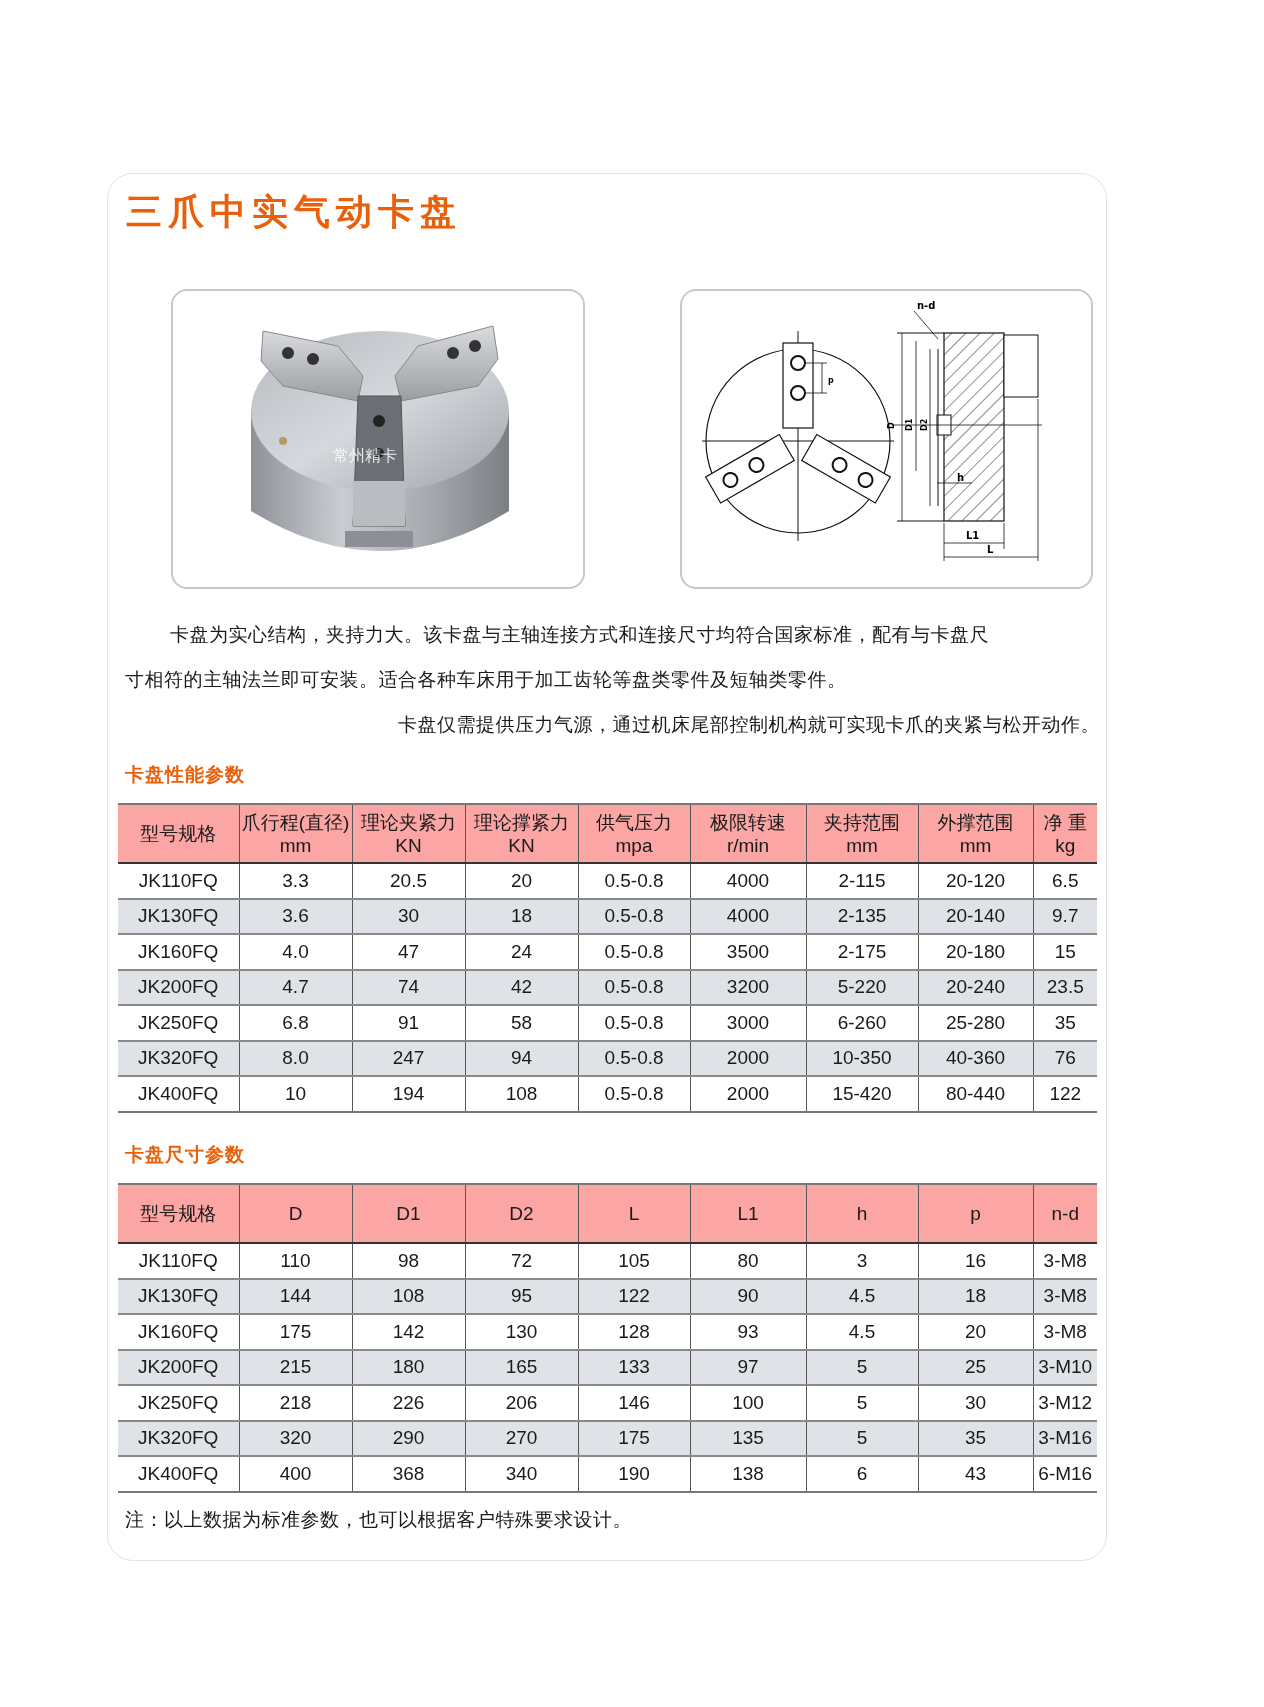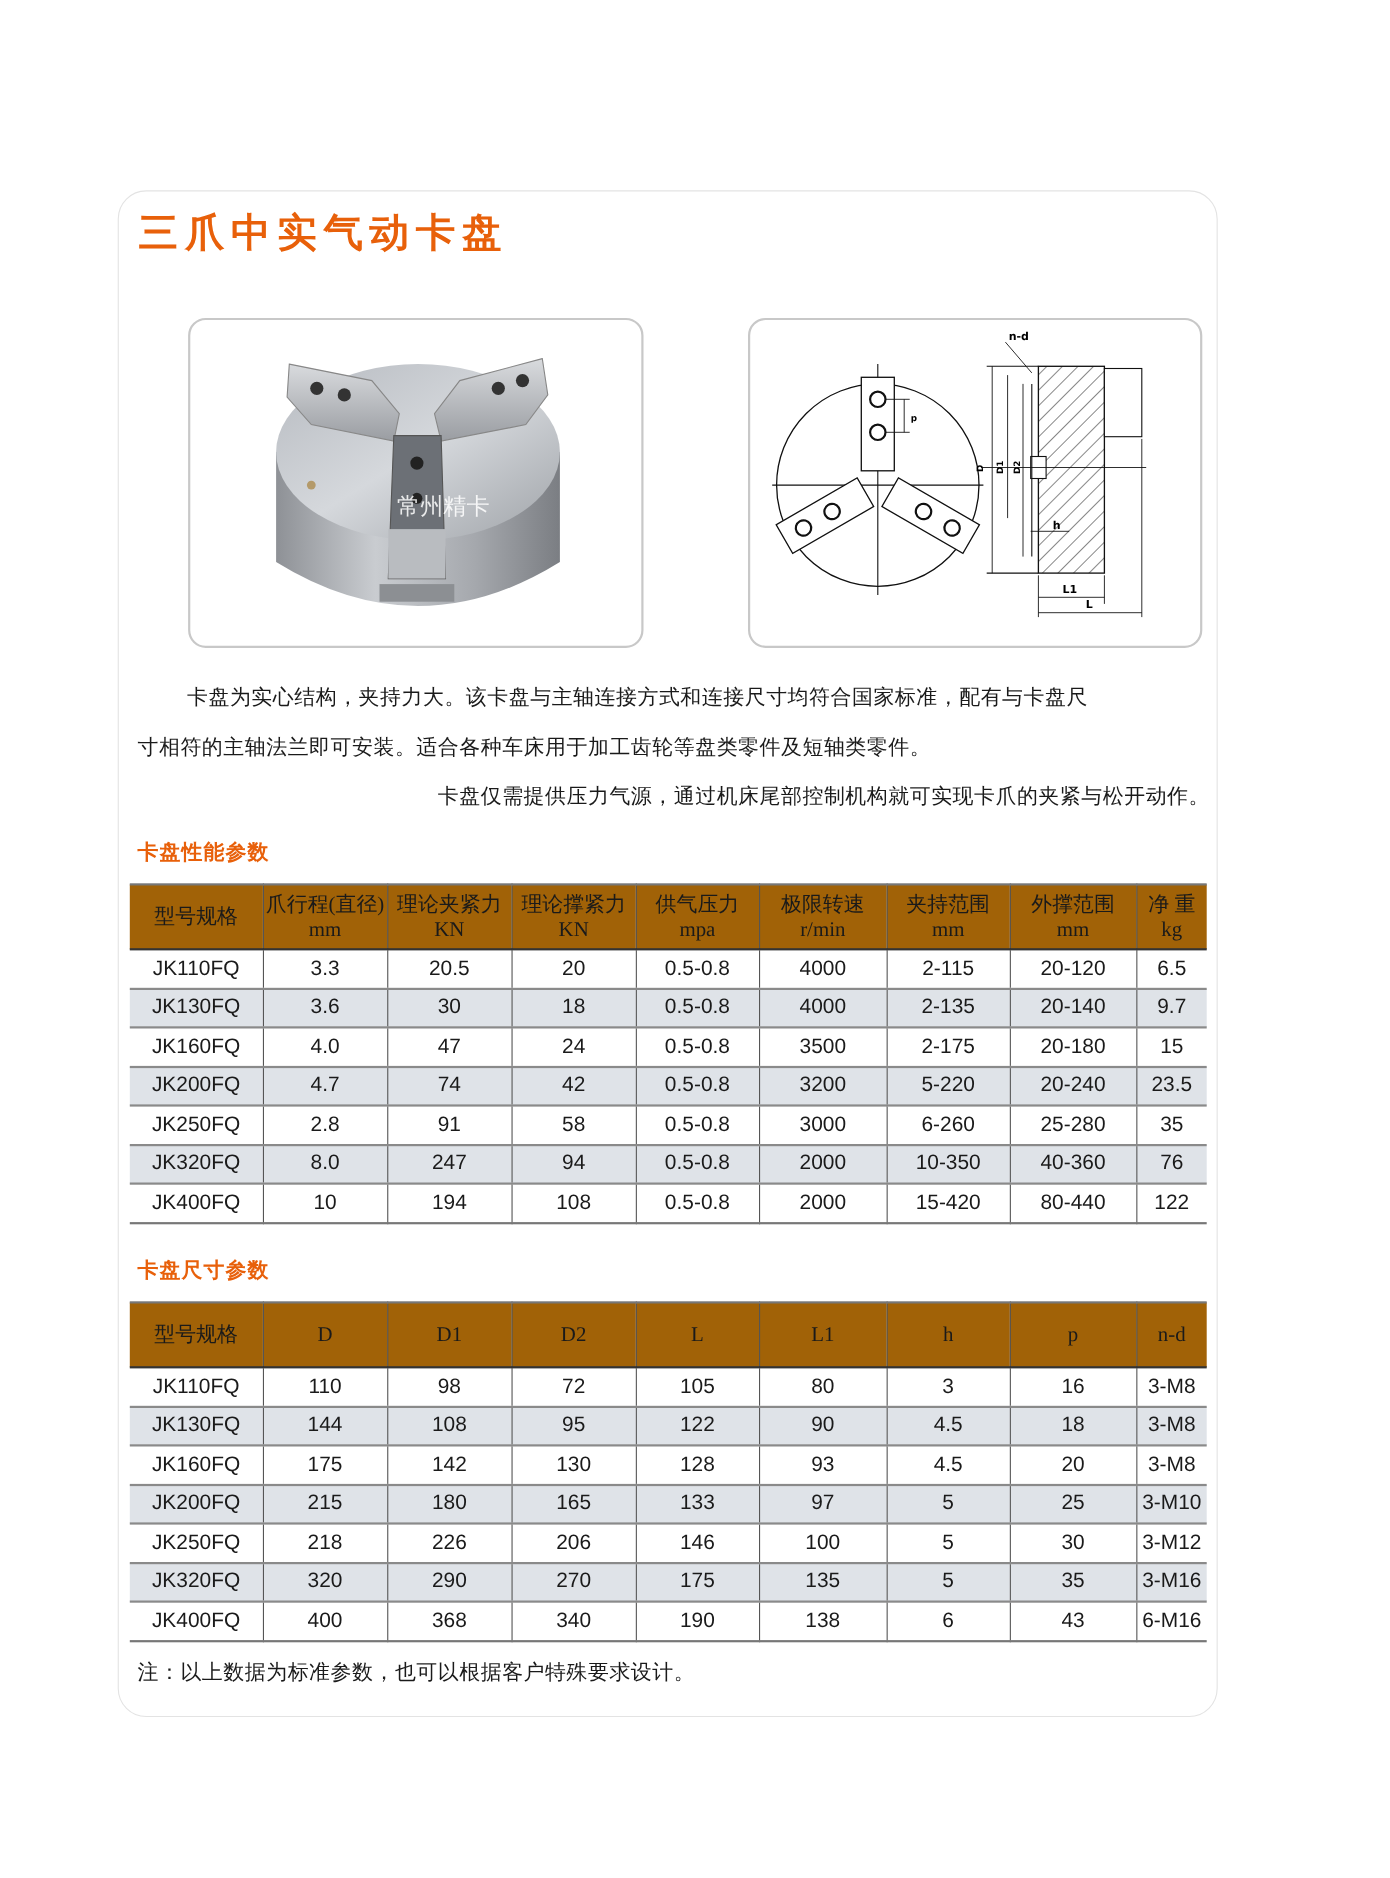--- a/index.html
+++ b/index.html
@@ -38,36 +38,35 @@
     position: absolute; left: 118px; width: 979px; border-collapse: collapse;
     font-family: "Liberation Sans", sans-serif; font-size: 19px; color: #1a1a1a;
     table-layout: fixed;
   }
   table.spec th, table.spec td {
     text-align: center; border-left: 1px solid #555; border-right: 1px solid #555;
     padding: 0;
   }
   table.spec tr > *:first-child { border-left: none; }
   table.spec tr > *:last-child { border-right: none; }
-  table.spec thead tr { background: #a16207; border-top: 2px solid #777; border-bottom: 2px solid #333; font-family: Liberation Serif, serif; }
+  table.spec thead tr { background: #fca5a5; border-top: 2px solid #777; border-bottom: 2px solid #333; }
   table.spec th { font-weight: normal; font-size: 19px; line-height: 23px; }
   table.spec tbody tr { height: 35.5px; border-bottom: 2px solid #8a8a8a; }
   table.spec tbody tr:nth-child(even) { background: #dfe3e8; }
   table.spec tbody tr:last-child { border-bottom: 2px solid #777; }
   #perf thead tr { height: 59px; }
   #dims thead tr { height: 59px; }
 
   .note {
     position: absolute; left: 125px; top: 1507px;
     font-family: Liberation Mono, monospace; font-size: 19px; color: #1a1a1a; letter-spacing: 0.5px;
   }
   .watermark {
-    position: absolute; left: 160px; top: 155px; font-size: 21px; color: rgba(255,255,255,0.85);
+    position: absolute; left: 160px; top: 155px; font-size: 16px; color: rgba(255,255,255,0.85);
     font-family: "DejaVu Sans", sans-serif;
-    margin-left: 28px;
   }
 </style>
 </head>
 <body>
 
 <div class="card"></div>
 
 <div class="title">三爪中实气动卡盘</div>
 
 <div class="imgbox photo">
@@ -263,21 +262,21 @@
         <td>74</td>
         <td>42</td>
         <td>0.5-0.8</td>
         <td>3200</td>
         <td>5-220</td>
         <td>20-240</td>
         <td>23.5</td>
       </tr>
       <tr>
         <td>JK250FQ</td>
-        <td>2.8</td>
+        <td>6.8</td>
         <td>91</td>
         <td>58</td>
         <td>0.5-0.8</td>
         <td>3000</td>
         <td>6-260</td>
         <td>25-280</td>
         <td>35</td>
       </tr>
       <tr>
         <td>JK320FQ</td>

